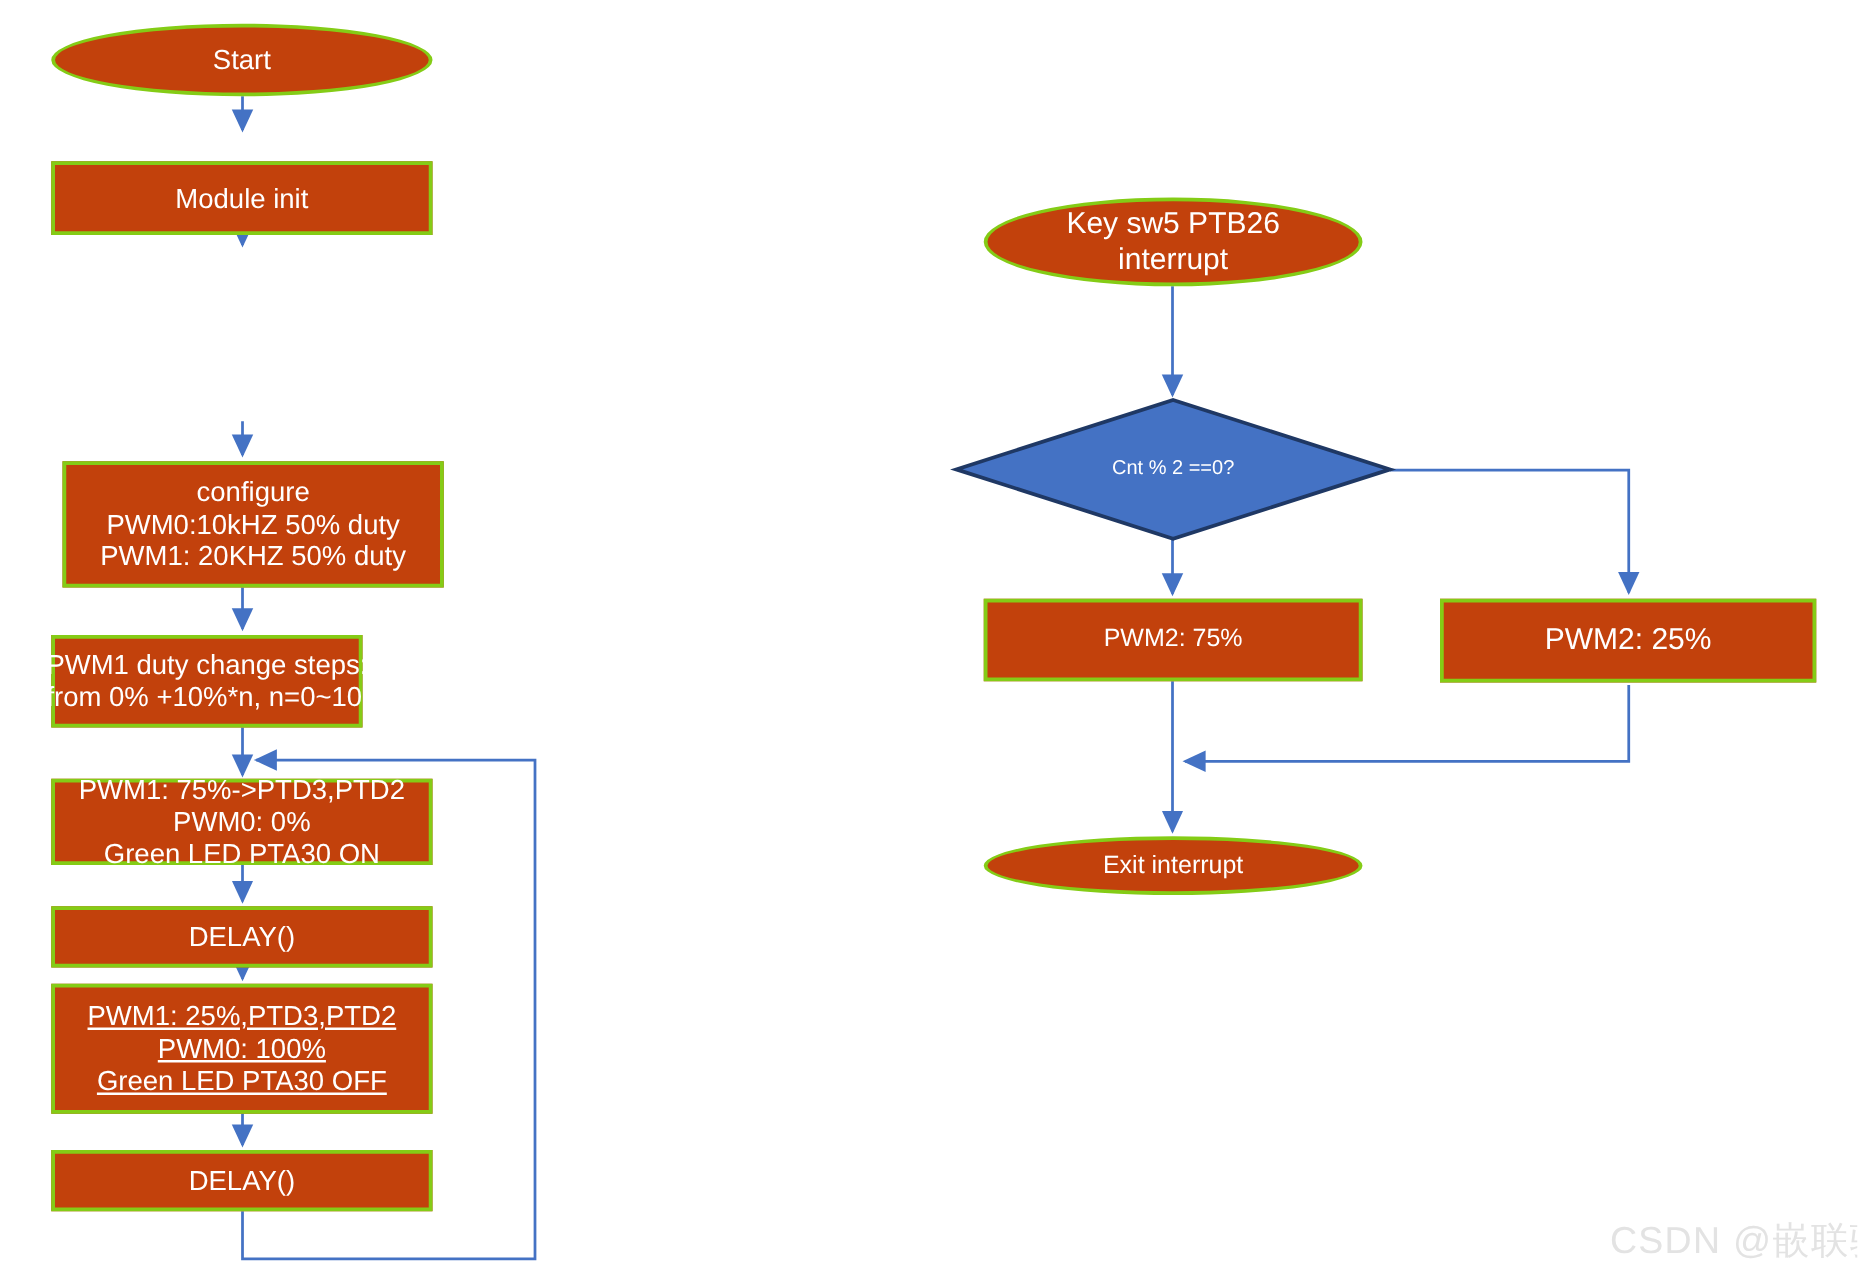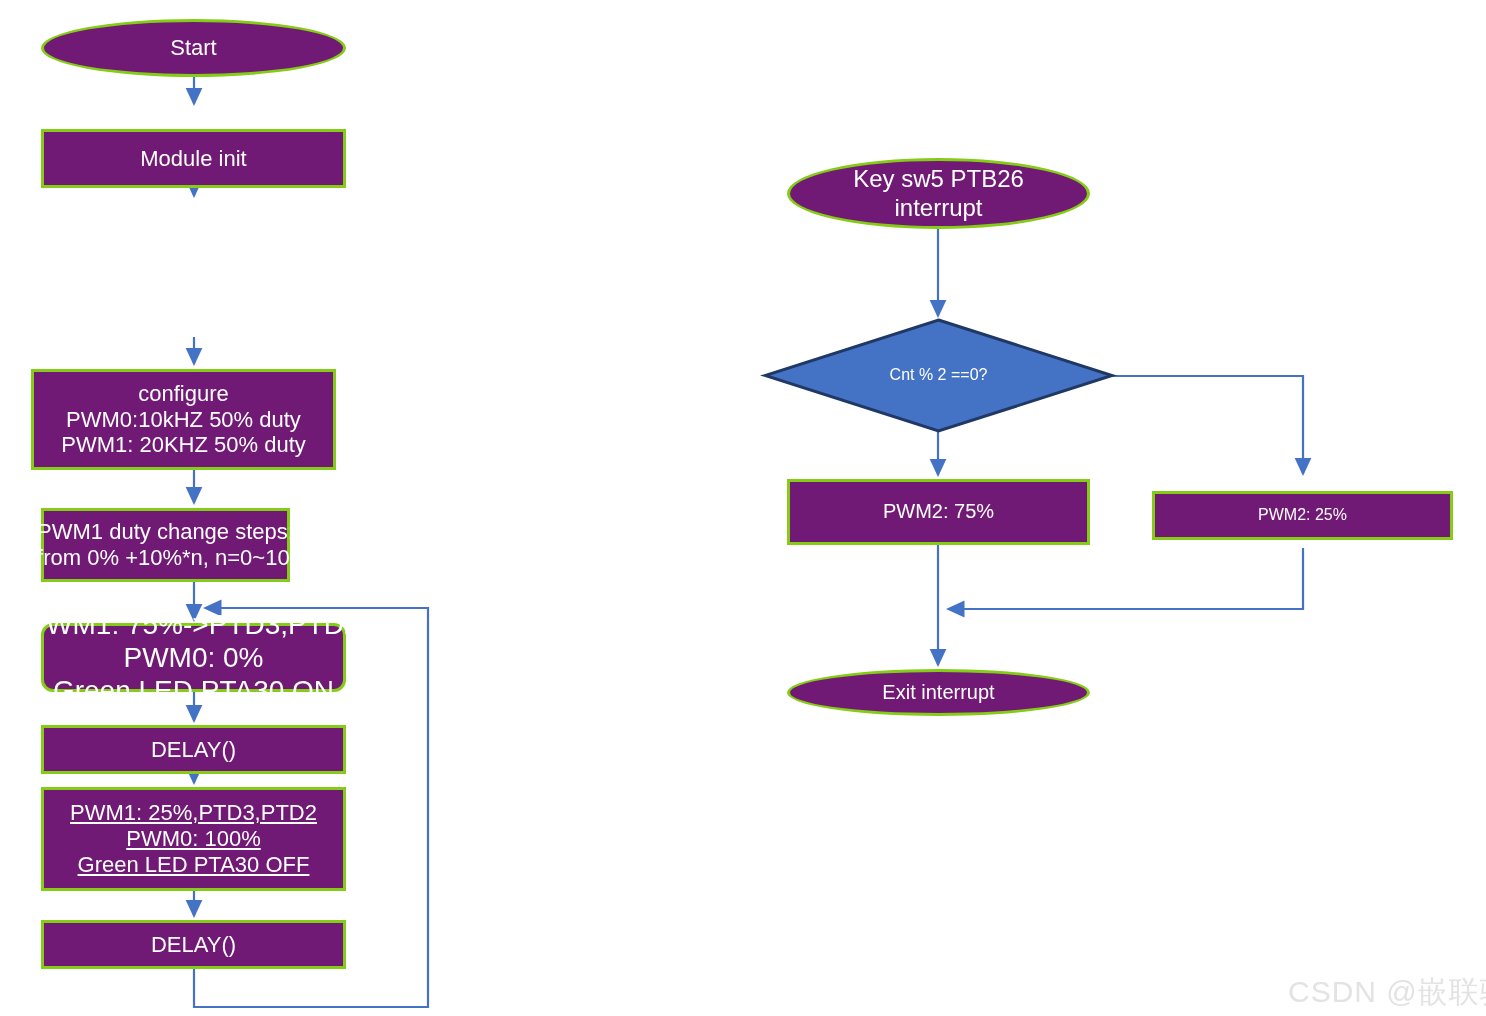--- a/index.html
+++ b/index.html
@@ -25,21 +25,21 @@
     height: 1016px;
   }
   .node {
     position: absolute;
     box-sizing: border-box;
     display: flex;
     align-items: center;
     justify-content: center;
     text-align: center;
     color: #ffffff;
-    background: #701a75;
+    background: #c2410c;
     border: 3px solid #84cc16;
     line-height: 1.18;
     white-space: pre;
     overflow: visible;
   }
   .node.proc {
     border-radius: 0;
   }
   .node.terminator {
     border-radius: 50%;
@@ -107,32 +107,32 @@
 
   <div class="node terminator" style="left:41px; top:19px; width:305px; height:58px; font-size:22px;">
     <span class="node-label">Start</span>
   </div>
 
   <div class="node proc" style="left:41px; top:109px; width:305px; height:59px; font-size:22px;margin-top:20px;">
     <span class="node-label">Module init</span>
   </div>
 
 
-  <div class="node proc" style="left:31px; top:369px; width:305px; height:101px; font-size:22px;">
+  <div class="node proc" style="left:50px; top:369px; width:305px; height:101px; font-size:22px;">
     <span class="node-label">configure
 PWM0:10kHZ 50% duty
 PWM1: 20KHZ 50% duty</span>
   </div>
 
   <div class="node proc" style="left:41px; top:508px; width:249px; height:74px; font-size:22px;">
     <span class="node-label" style="text-align:left;">PWM1 duty change steps:
 from 0% +10%*n, n=0~10</span>
   </div>
 
-  <div class="node proc" style="left:41px; top:623px; width:305px; height:69px; font-size:28px;border-radius:12px;">
+  <div class="node proc" style="left:41px; top:623px; width:305px; height:69px; font-size:22px;">
     <span class="node-label">PWM1: 75%-&gt;PTD3,PTD2
 PWM0: 0%
 Green LED PTA30 ON</span>
   </div>
 
   <div class="node proc" style="left:41px; top:725px; width:305px; height:49px; font-size:22px;">
     <span class="node-label">DELAY()</span>
   </div>
 
   <div class="node proc" style="left:41px; top:787px; width:305px; height:104px; font-size:22px;text-decoration:underline;">
@@ -151,21 +151,21 @@
   </div>
 
   <div class="node decision" style="left:765px; top:320px; width:347px; height:111px; font-size:16px;">
     <span class="node-label">Cnt % 2 ==0?</span>
   </div>
 
   <div class="node proc" style="left:787px; top:479px; width:303px; height:66px; font-size:20px;">
     <span class="node-label">PWM2: 75%</span>
   </div>
 
-  <div class="node proc" style="left:1152px; top:479px; width:301px; height:49px; font-size:16px;margin-top:12px;">
+  <div class="node proc" style="left:1152px; top:479px; width:301px; height:67px; font-size:24px;">
     <span class="node-label">PWM2: 25%</span>
   </div>
 
   <div class="node terminator" style="left:787px; top:669px; width:303px; height:47px; font-size:20px;">
     <span class="node-label">Exit interrupt</span>
   </div>
 
   <div class="watermark" style="left:1288px; top:972px;">CSDN @嵌联驰</div>
 
 </div>

